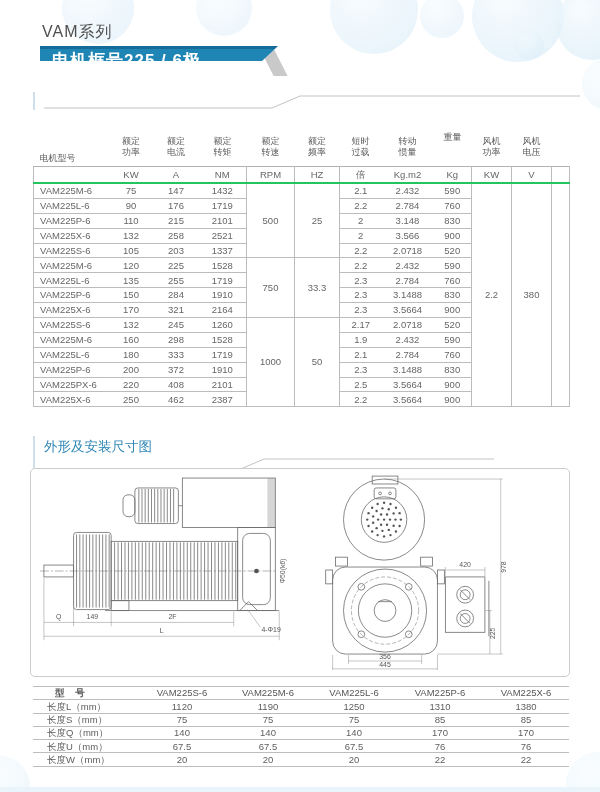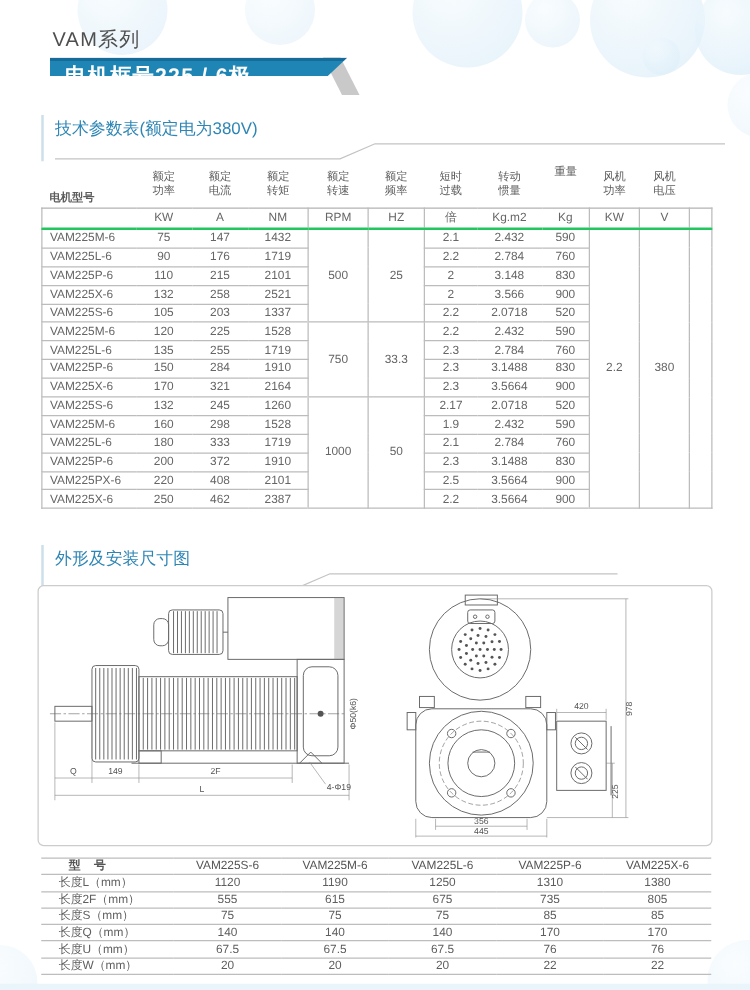--- a/index.html
+++ b/index.html
@@ -26,21 +26,21 @@
   
   .section{position:absolute;border-left:2px solid #ccdfeb;padding:2px 0 0 9px;}
   .section .stitle{font-size:13.5px;color:#2e86b5;display:block;margin-bottom:1px;}
   .section svg{display:block;}
 
   
   table{border-collapse:collapse;table-layout:fixed;}
   .spec{position:absolute;left:33px;top:128px;width:536px;font-size:9.5px;color:#666;}
   .spec th{font-weight:normal;font-size:9px;color:#5c5c5c;white-space:pre-line;
     vertical-align:middle;line-height:1.25;height:32px;padding:2px 0;}
-  .spec th.model{vertical-align:bottom;text-align:left;padding-left:6px;font-weight:bold;}
+  .spec th.model{vertical-align:bottom;text-align:left;padding-left:6px;}
   .spec th.wtop{vertical-align:top;padding-top:4px;}
   .spec td{height:13.9px;text-align:center;padding:0;line-height:1;}
   .spec tr.units td{border-top:1px solid #b3b3b3;border-bottom:2px solid #22c55e;height:15px;font-size:9.5px;}
   .spec tbody td{border-bottom:1px solid #bcbcbc;}
   .spec td.model{text-align:left;padding-left:6px;border-left:1px solid #bcbcbc;}
   .spec .vr{border-right:1px solid #bcbcbc;}
 
   
   .draw-box{position:absolute;left:30px;top:468px;width:538px;height:207px;
     border:1px solid #cccccc;border-radius:5px;background:#fff;}
@@ -69,21 +69,20 @@
 <div class="bubble" style="left:514px;top:30px;width:30px;height:30px;opacity:.5;"></div>
 <div class="bubble" style="left:-30px;top:756px;width:60px;height:60px;opacity:.4;"></div>
 <div class="bubble" style="left:566px;top:752px;width:64px;height:64px;opacity:.45;"></div>
 <div class="bottom-strip"></div>
 
 <div class="series-title">VAM系列</div>
 <div class="banner-slash"></div>
 <div class="banner">电机框号225 / 6极</div>
 
 <div class="section" style="left:33px;top:92px;width:537px;">
-  <span class="stitle">技术参数表(额定电为380V)</span>
   <svg width="537" height="16">
     <polyline points="0,14 228,14 256,2 536,2" stroke="#c3c3c3" stroke-width="1" fill="none"></polyline>
   </svg>
 </div>
 
 <table class="spec">
   <colgroup>
     <col style="width:75px">
       <col style="width:45px">
       <col style="width:45px">
@@ -503,28 +502,20 @@
       </tr>
       <tr>
         <td class="lbl">长度L（mm）</td>
         <td>1120</td>
         <td>1190</td>
         <td>1250</td>
         <td>1310</td>
         <td>1380</td>
       </tr>
       <tr>
-        <td class="lbl">长度2F（mm）</td>
-        <td>555</td>
-        <td>615</td>
-        <td>675</td>
-        <td>735</td>
-        <td>805</td>
-      </tr>
-      <tr>
         <td class="lbl">长度S（mm）</td>
         <td>75</td>
         <td>75</td>
         <td>75</td>
         <td>85</td>
         <td>85</td>
       </tr>
       <tr>
         <td class="lbl">长度Q（mm）</td>
         <td>140</td>

